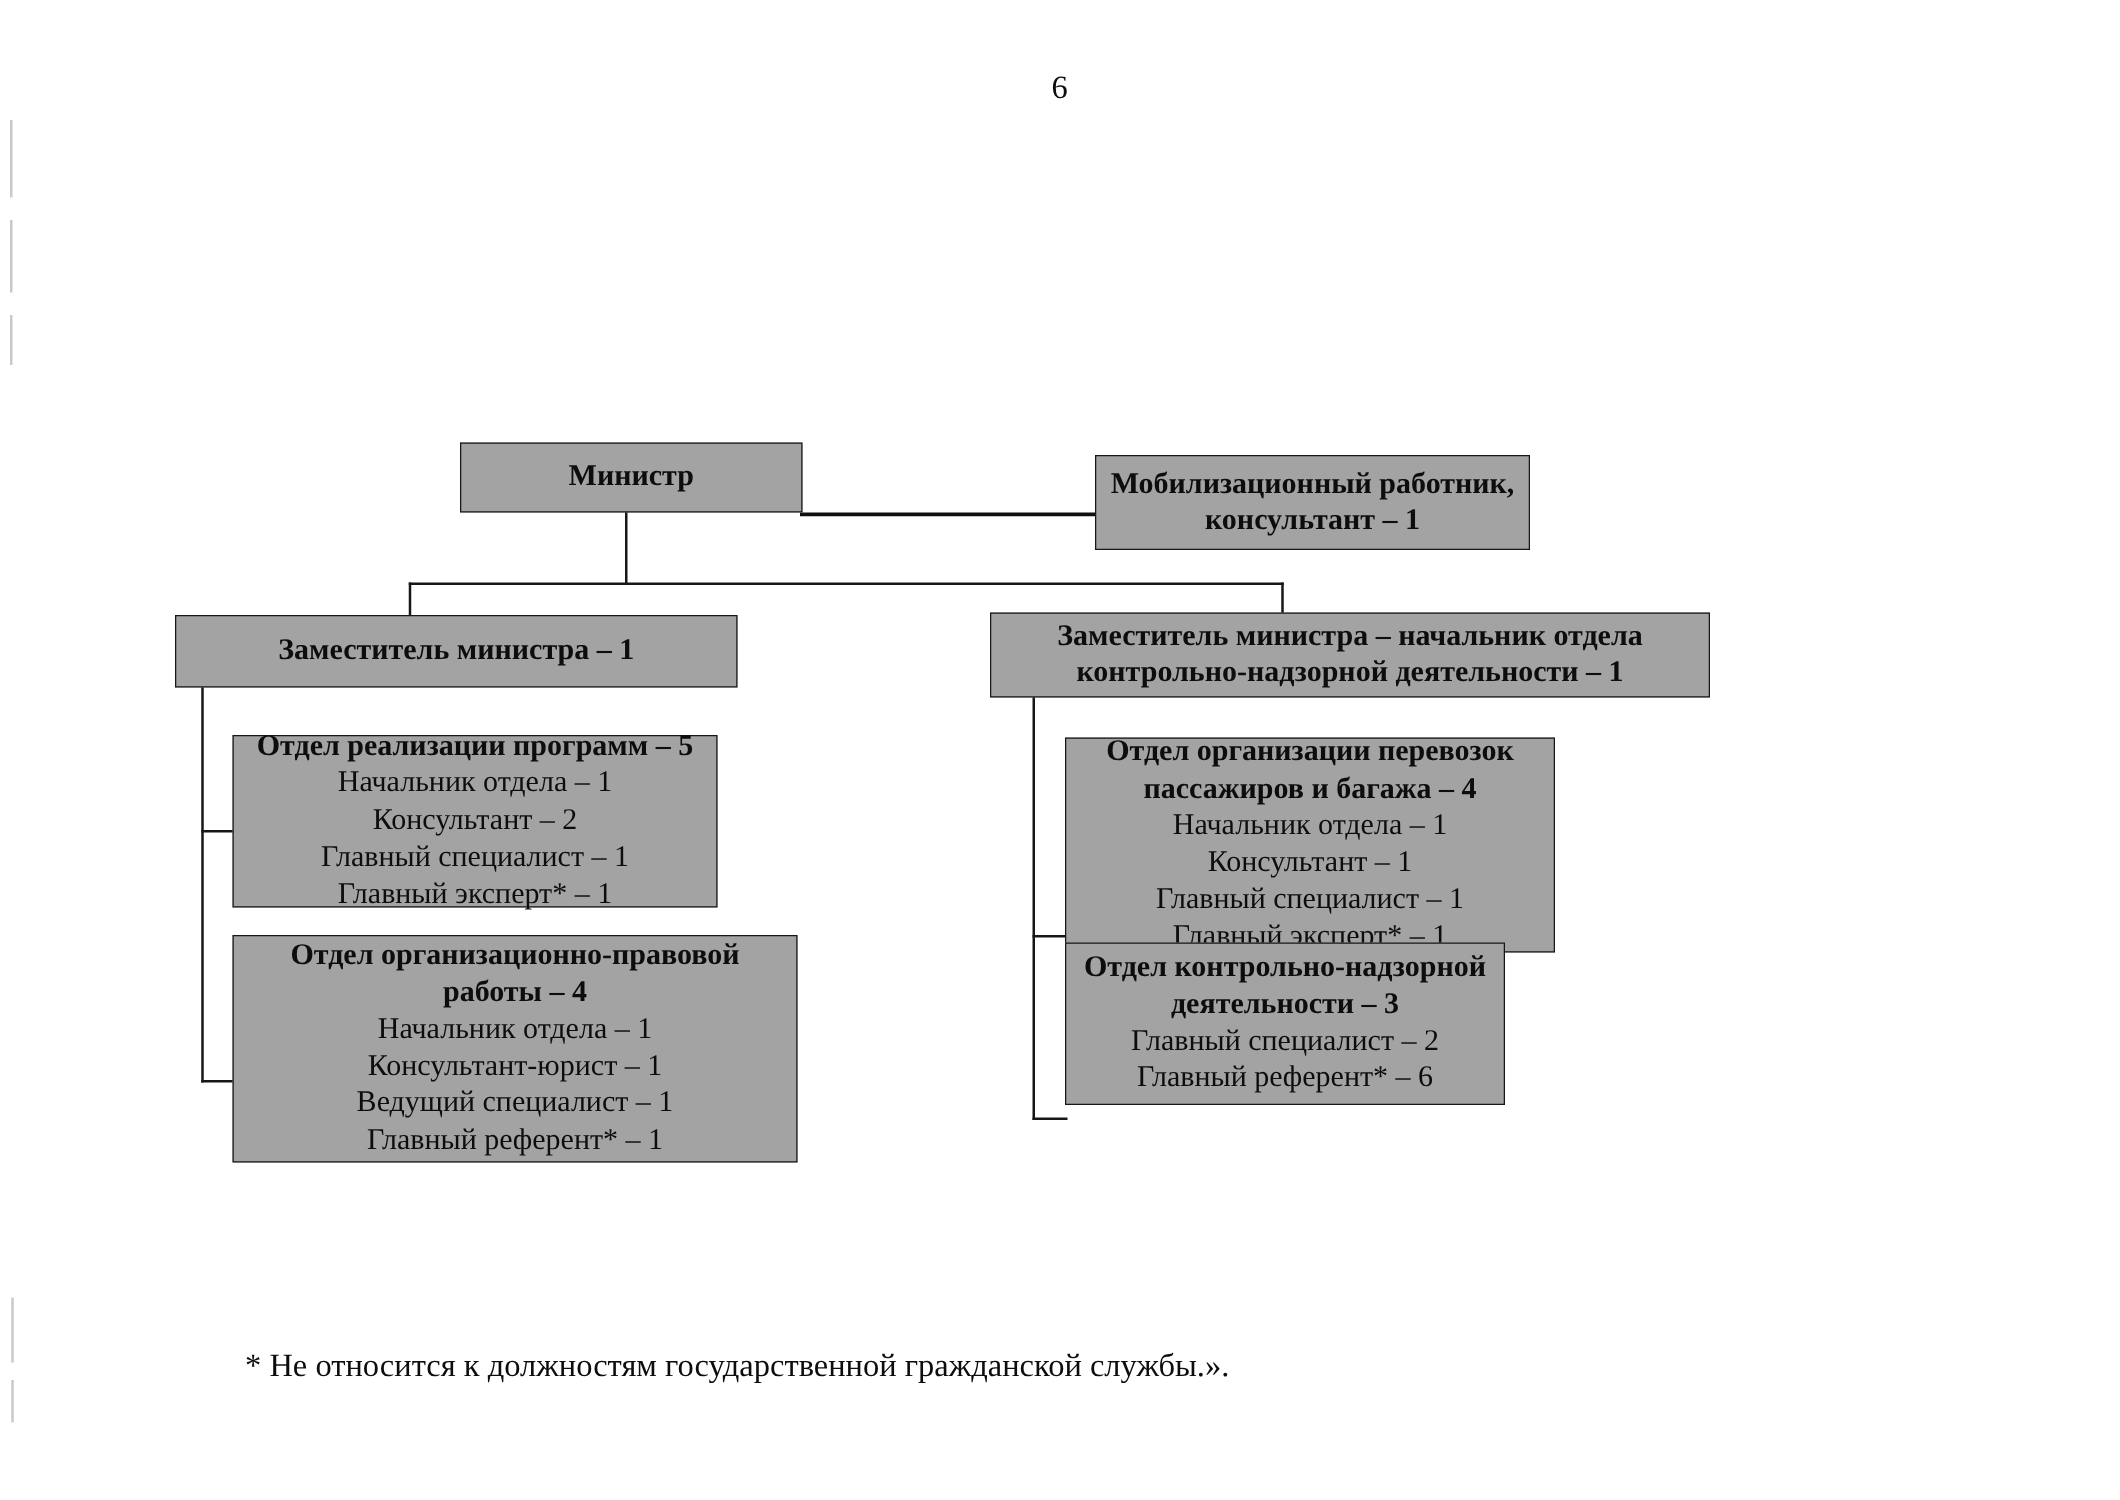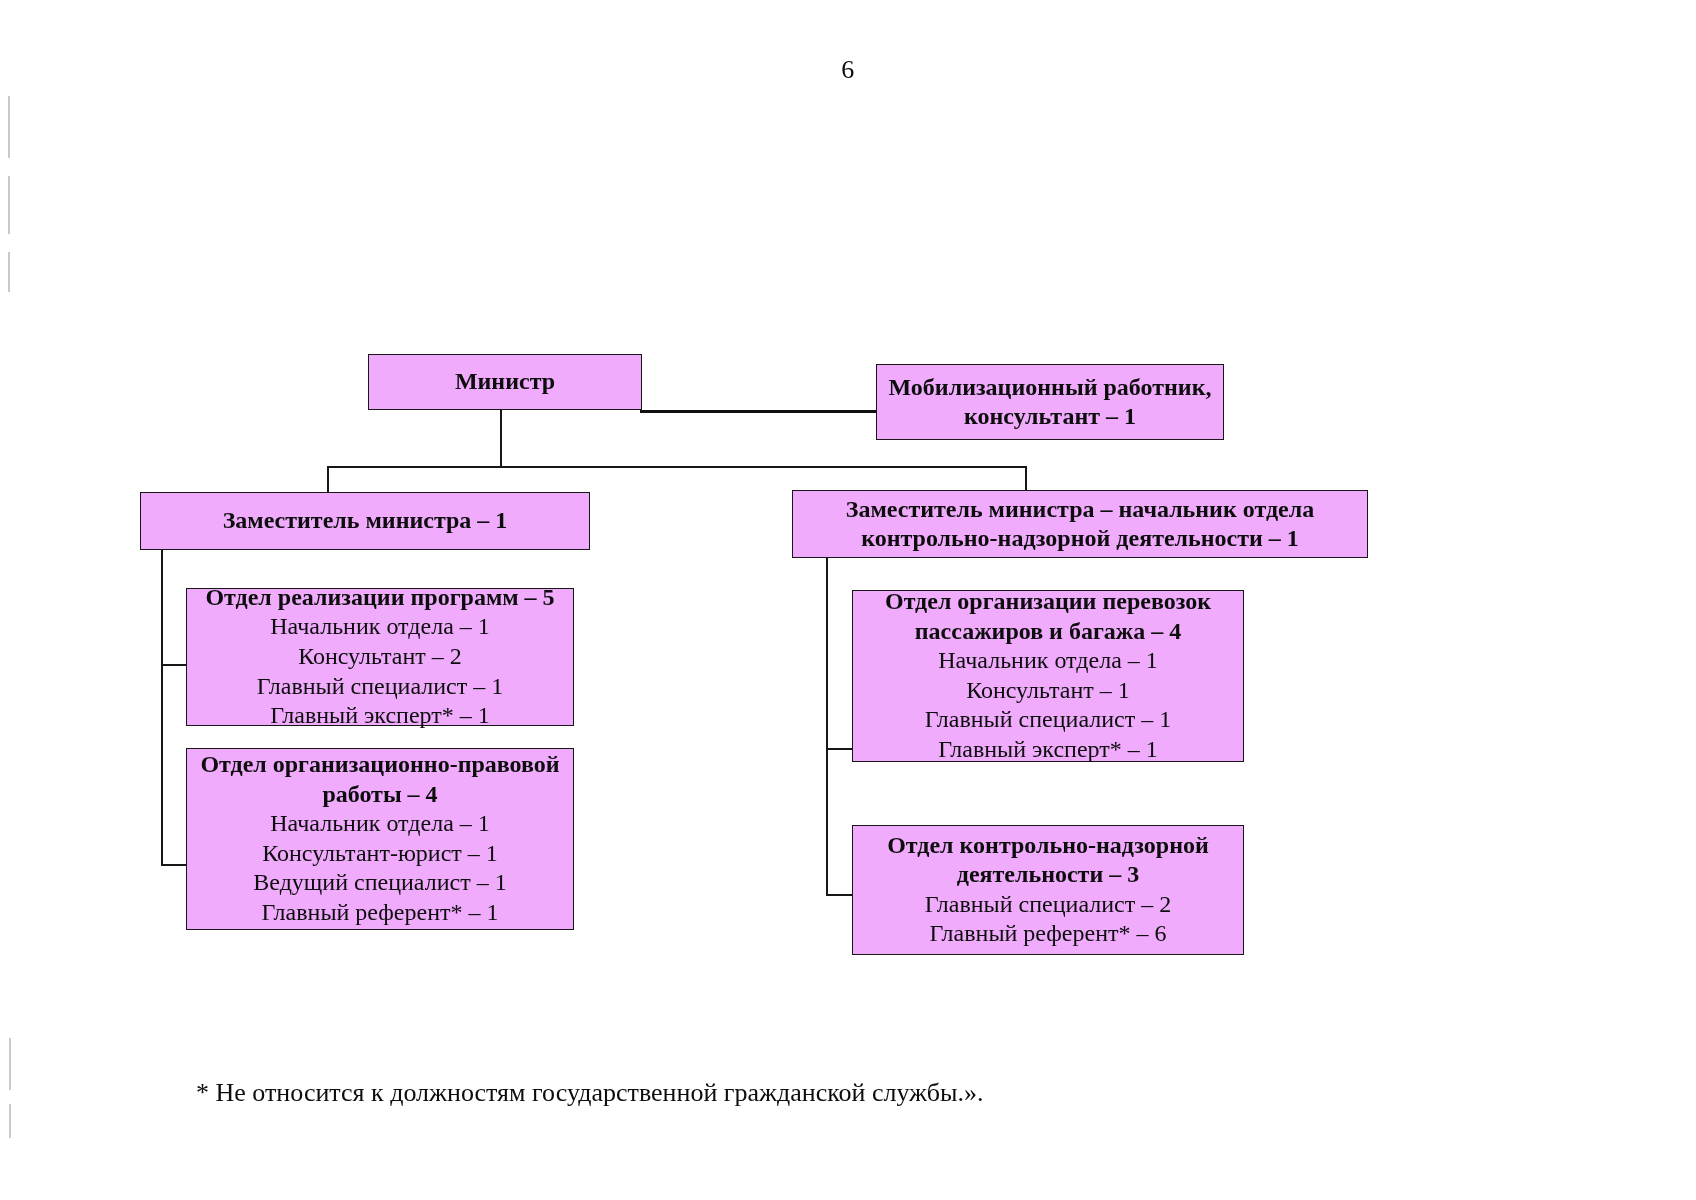--- a/index.html
+++ b/index.html
@@ -54,21 +54,21 @@
     font-weight: bold;
     line-height: 1.38;
   }
   .doc-title .t2 { display: block; }
 
   
   .node {
     position: absolute;
     box-sizing: border-box;
     border: 1.6px solid #171717;
-    background: #f0abfc;
+    background: #a3a3a3;
     text-align: center;
     z-index: 3;
     display: flex;
     flex-direction: column;
     justify-content: center;
     align-items: center;
   }
   .node .head {
     font-weight: bold;
     font-size: 24px;
@@ -152,39 +152,39 @@
   </div>
 
   <div class="node" style="left:186px; top:588px; width:388px; height:138px;">
     <div class="head">Отдел реализации программ – 5</div>
     <div class="roles">Начальник отдела – 1
 Консультант – 2
 Главный специалист – 1
 Главный эксперт* – 1</div>
   </div>
 
-  <div class="node" style="left:186px; top:748px; width:388px; height:182px;">
+  <div class="node" style="left:186px; top:748px; width:452px; height:182px;">
     <div class="head">Отдел организационно-правовой
 работы – 4</div>
     <div class="roles">Начальник отдела – 1
 Консультант-юрист – 1
 Ведущий специалист – 1
 Главный референт* – 1</div>
   </div>
 
   <div class="node" style="left:852px; top:590px; width:392px; height:172px;">
     <div class="head">Отдел организации перевозок
 пассажиров и багажа – 4</div>
     <div class="roles">Начальник отдела – 1
 Консультант – 1
 Главный специалист – 1
 Главный эксперт* – 1</div>
   </div>
 
-  <div class="node" style="left:852px; top:825px; width:392px; height:130px;">
+  <div class="node" style="left:852px; top:754px; width:352px; height:130px;">
     <div class="head">Отдел контрольно-надзорной
 деятельности – 3</div>
     <div class="roles">Главный специалист – 2
 Главный референт* – 6</div>
   </div>
 
   <div class="footnote">* Не относится к должностям государственной гражданской службы.».</div>
 
 </div>
 

